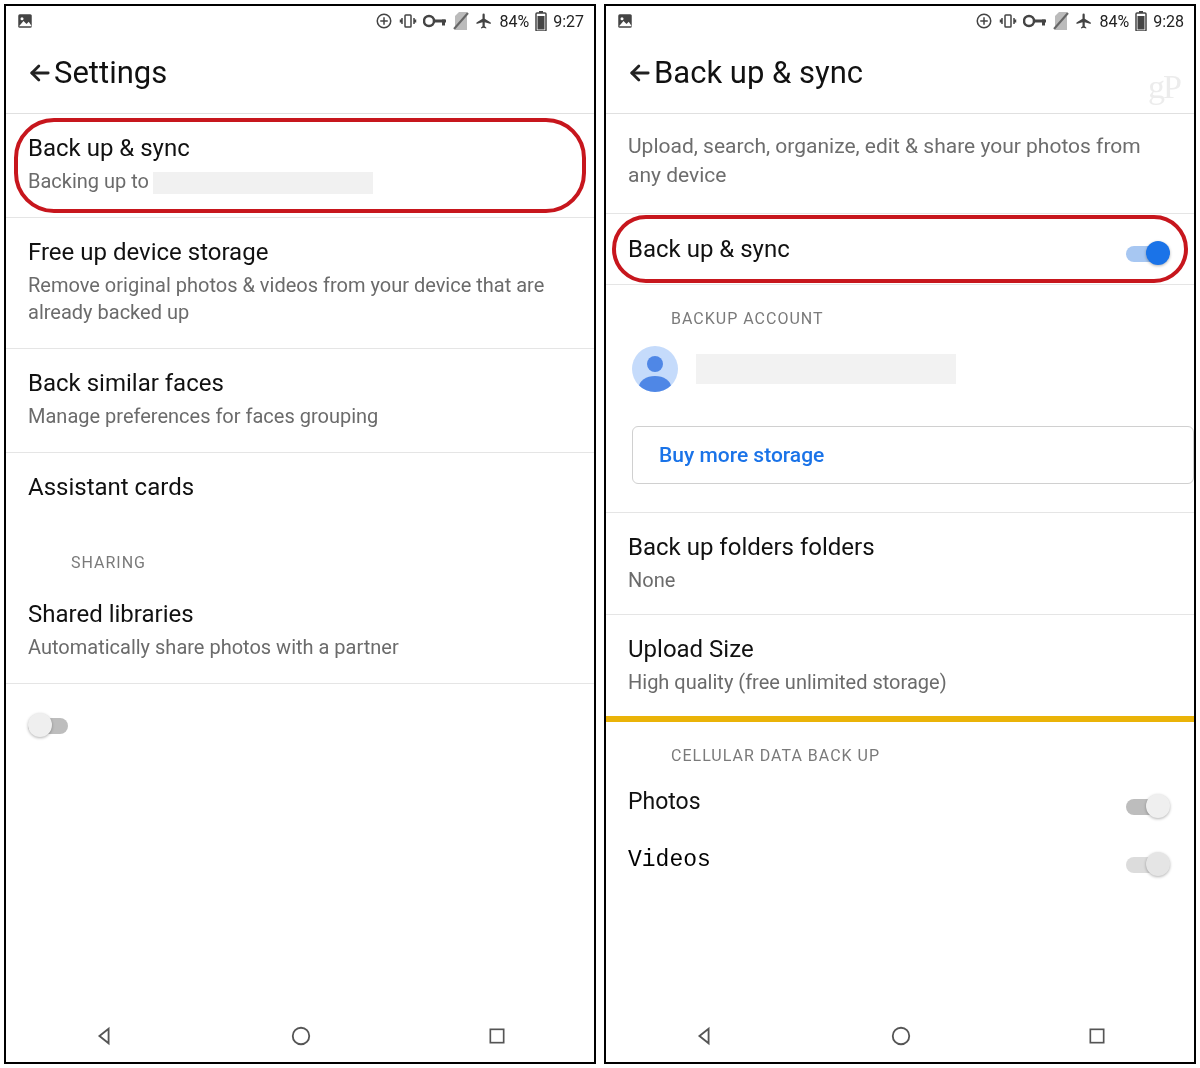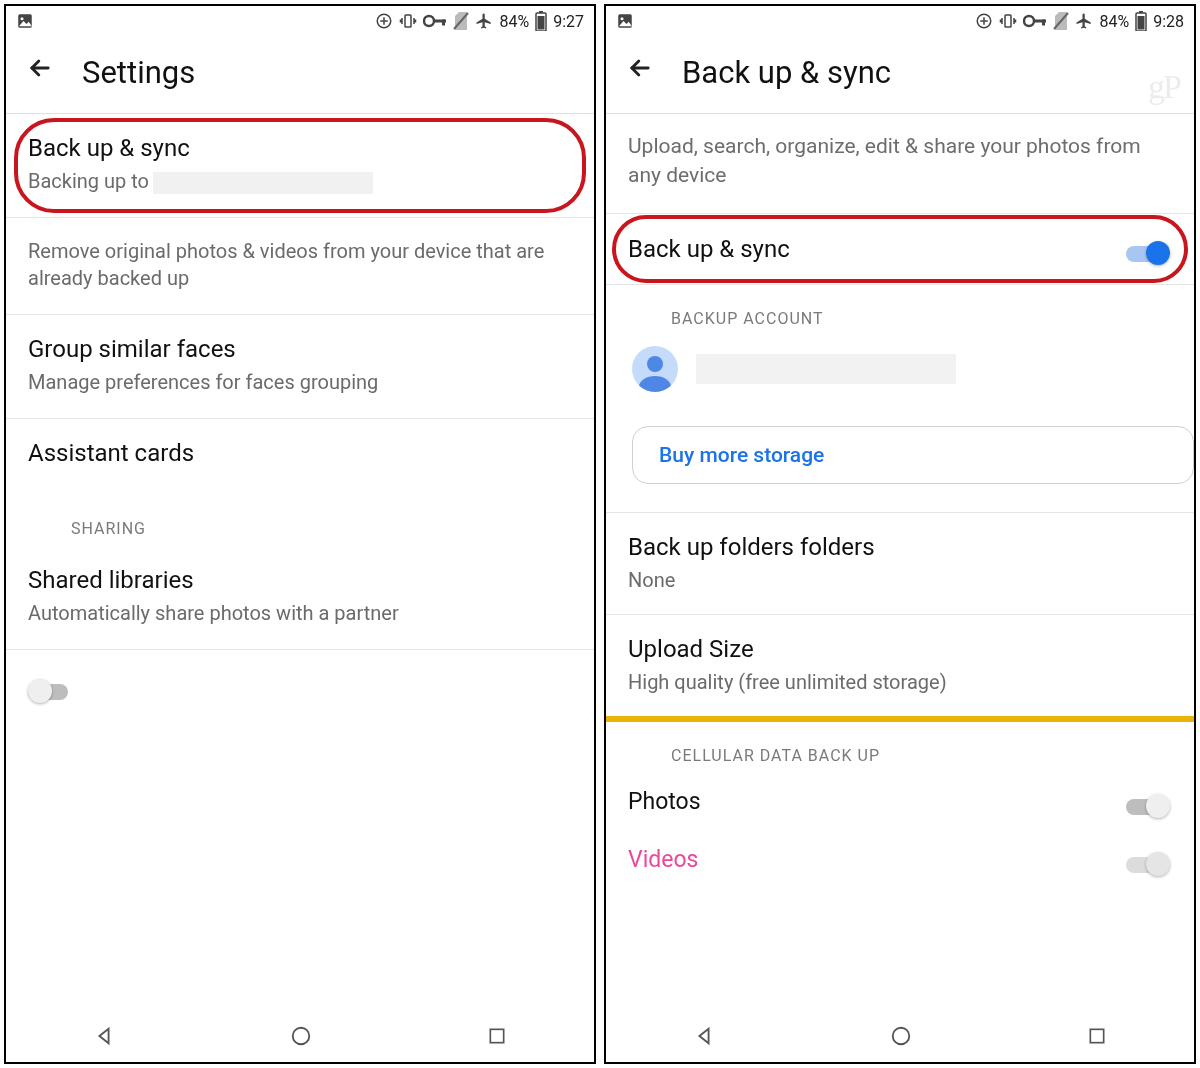--- a/index.html
+++ b/index.html
@@ -31,23 +31,22 @@
     padding: 0 10px;
     font-size: 16px;
     color: #222;
   }
   .status-left, .status-right { display: flex; align-items: center; gap: 6px; }
   .status-right svg, .status-left svg { display: block; }
   .status-time { font-weight: 400; }
   
   .app-header {
     display: flex;
-    align-items: flex-start;
+    align-items: center;
     padding: 18px 20px 22px 20px;
-    gap: 28px;
   }
   .back-arrow { width: 28px; height: 28px; cursor: pointer; }
   .app-title { font-size: 31px; font-weight: 400; color: #111; }
   .divider { height: 1px; background: #e0e0e0; }
   
   .item {
     padding: 20px 22px 22px 22px;
     border-bottom: 1px solid #e5e5e5;
     cursor: pointer;
     position: relative;
@@ -127,38 +126,38 @@
     content:""; position:absolute; left:50%; bottom:-6px; transform:translateX(-50%);
     width:32px; height:22px; background:#4f87e6; border-radius:50% 50% 0 0;
   }
   .account-name-redacted {
     width: 260px; height: 30px; background: #f2f2f2;
   }
   .buy-btn {
     margin: 10px 0 28px 26px;
     padding: 16px 26px;
     border: 1px solid #d0d0d0;
-    border-radius: 16px;
+    border-radius: 6px;
     font-size: 21px;
     color: #1a73e8;
     font-weight: 500;
     display: inline-block;
     cursor: pointer;
   }
   .plain-row {
     padding: 20px 22px;
     border-top: 1px solid #e5e5e5;
   }
   .plain-row:last-of-type { border-bottom: 1px solid #e5e5e5; }
   .cell-row {
     display:flex; align-items:center; justify-content:space-between;
     padding: 12px 22px;
   }
   .cell-row .row-title { font-size: 23px; color:#111; }
-  .cell-row.dim .row-title { color:#ec4899; }
+  .cell-row.dim .row-title { color:#000000;font-family:Liberation Mono, monospace; }
   .cell-row.dim .toggle-thumb { background:#e5e5e5; }
   .cell-row.dim .toggle-track { background:#dcdcdc; }
   .redacted-sub {
     display:inline-block; vertical-align:middle;
     width: 220px; height: 22px; background:#f1f1f1; margin-left:4px;
   }
   .watermark {
     position:absolute; top:62px; right:14px;
     font-family: Georgia, serif; font-size:34px; color:#ececec;
     letter-spacing:-2px; pointer-events:none;
@@ -235,26 +234,27 @@
 
   <div class="item" style="position:relative">
     <div class="item-title">Back up &amp; sync</div>
     <div class="item-sub">
       <span>Backing up to</span><span class="redacted-sub"></span>
     </div>
     <div class="highlight" style="left:8px; right:8px; top:4px; bottom:4px;"></div>
   </div>
 
   <div class="item">
+    <div class="item-title">Free up device storage</div>
     <div class="item-sub">Remove original photos &amp; videos from your device that are already backed up</div>
   </div>
 
 
   <div class="item">
-    <div class="item-title">Group similar faces</div>
+    <div class="item-title">Back similar faces</div>
     <div class="item-sub">Manage preferences for faces grouping</div>
   </div>
 
   <div class="item" style="border-bottom:none">
     <div class="item-title">Assistant cards</div>
   </div>
 
   <div class="section-label">SHARING</div>
 
   <div class="item">

